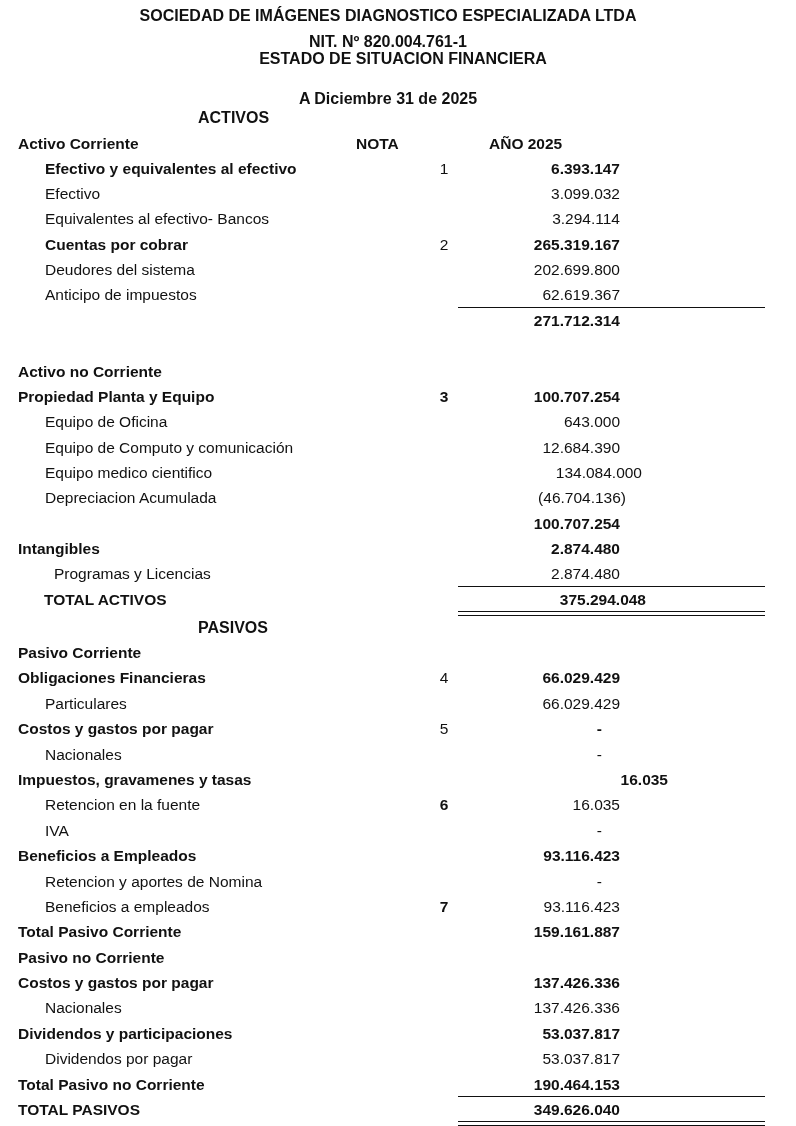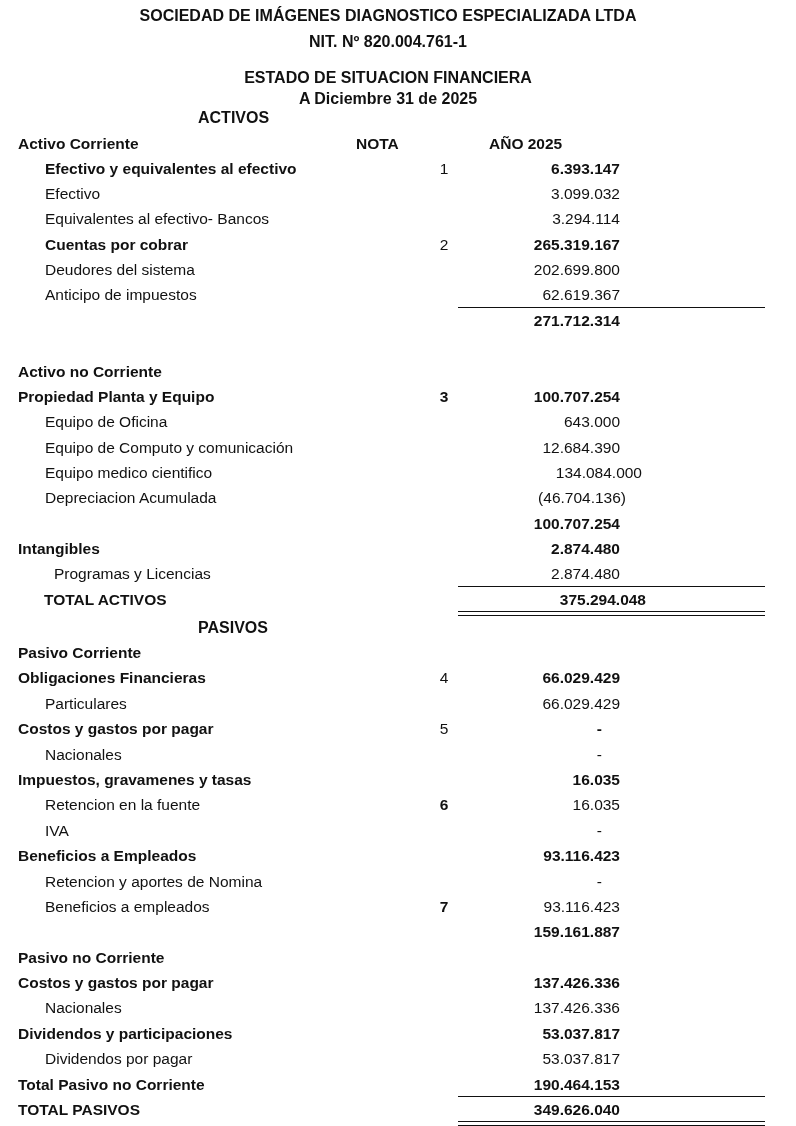--- a/index.html
+++ b/index.html
@@ -74,21 +74,21 @@
       height: 3px;
       border-top: 1.5px solid #111;
       border-bottom: 1.5px solid #111;
     }
   </style>
 </head>
 <body>
 
 <div class="hdr" style="top:6px;">SOCIEDAD DE IMÁGENES DIAGNOSTICO ESPECIALIZADA LTDA</div>
 <div class="hdr" style="top:32px;">NIT. Nº 820.004.761-1</div>
-<div class="hdr" style="top:68px;">ESTADO DE SITUACION FINANCIERA</div>
+<div class="hdr" style="top:49px;margin-left:15px;">ESTADO DE SITUACION FINANCIERA</div>
 <div class="hdr" style="top:89px;">A Diciembre 31 de 2025</div>
 
 <div class="hdr" style="top:108px; left:198px; width:auto; text-align:left;">ACTIVOS</div>
 
 <div class="colhdr" style="left:18px;">Activo Corriente</div>
 <div class="colhdr" style="left:356px;">NOTA</div>
 <div class="colhdr" style="left:489px;">AÑO 2025</div>
 
 <div class="row ind1" style="top:156px;">
   <span class="lbl bold">Efectivo y equivalentes al efectivo</span>
@@ -179,21 +179,21 @@
 </div>
 <div class="row" style="top:716px;">
   <span class="lbl bold">Costos y gastos por pagar</span>
   <span class="nota">5</span>
   <span class="val bold dash">-</span>
 </div>
 <div class="row ind1" style="top:742px;">
   <span class="lbl">Nacionales</span>
   <span class="val dash">-</span>
 </div>
-<div class="row" style="top:767px;">
+<div class="row" style="top:767px;padding-left:48px;">
   <span class="lbl bold">Impuestos, gravamenes y tasas</span>
   <span class="val bold">16.035</span>
 </div>
 <div class="row ind1" style="top:792px;">
   <span class="lbl">Retencion en la fuente</span>
   <span class="nota bold">6</span>
   <span class="val">16.035</span>
 </div>
 <div class="row ind1" style="top:818px;">
   <span class="lbl">IVA</span>
@@ -206,20 +206,21 @@
 <div class="row ind1" style="top:869px;">
   <span class="lbl">Retencion y aportes de Nomina</span>
   <span class="val dash">-</span>
 </div>
 <div class="row ind1" style="top:894px;">
   <span class="lbl">Beneficios a empleados</span>
   <span class="nota bold">7</span>
   <span class="val">93.116.423</span>
 </div>
 <div class="row" style="top:919px;">
+  <span class="lbl bold">Total Pasivo Corriente</span>
   <span class="val bold">159.161.887</span>
 </div>
 <div class="row" style="top:945px;">
   <span class="lbl bold">Pasivo no Corriente</span>
 </div>
 <div class="row" style="top:970px;">
   <span class="lbl bold">Costos y gastos por pagar</span>
   <span class="val bold">137.426.336</span>
 </div>
 <div class="row ind1" style="top:995px;">

